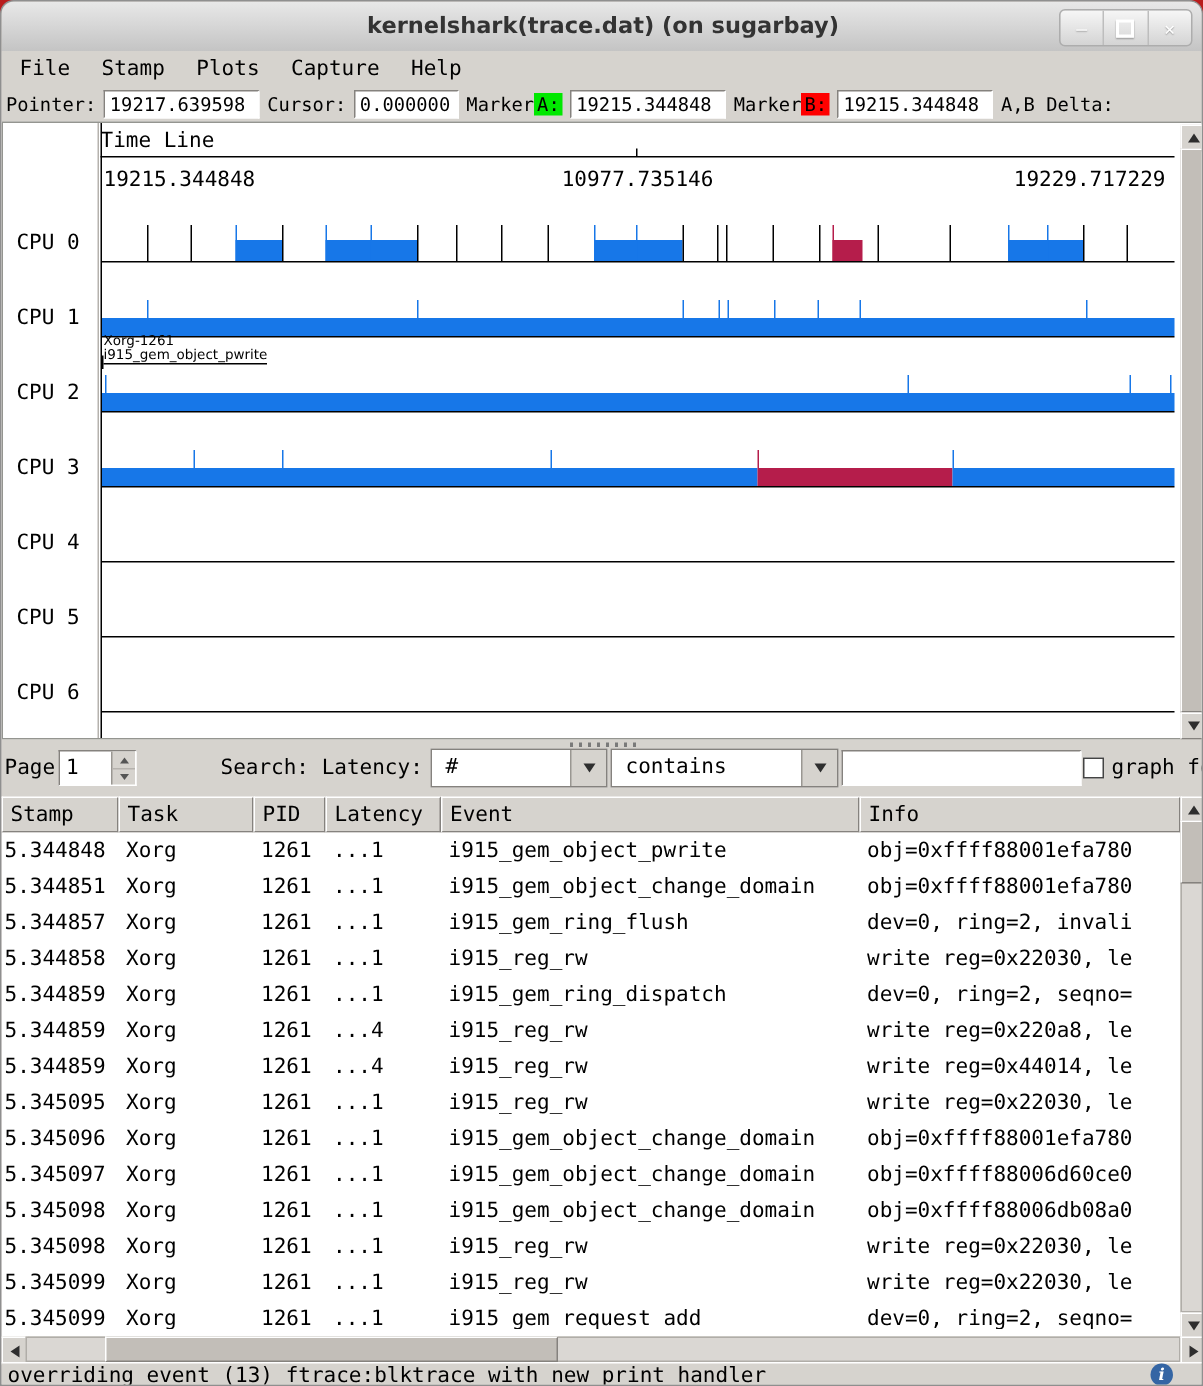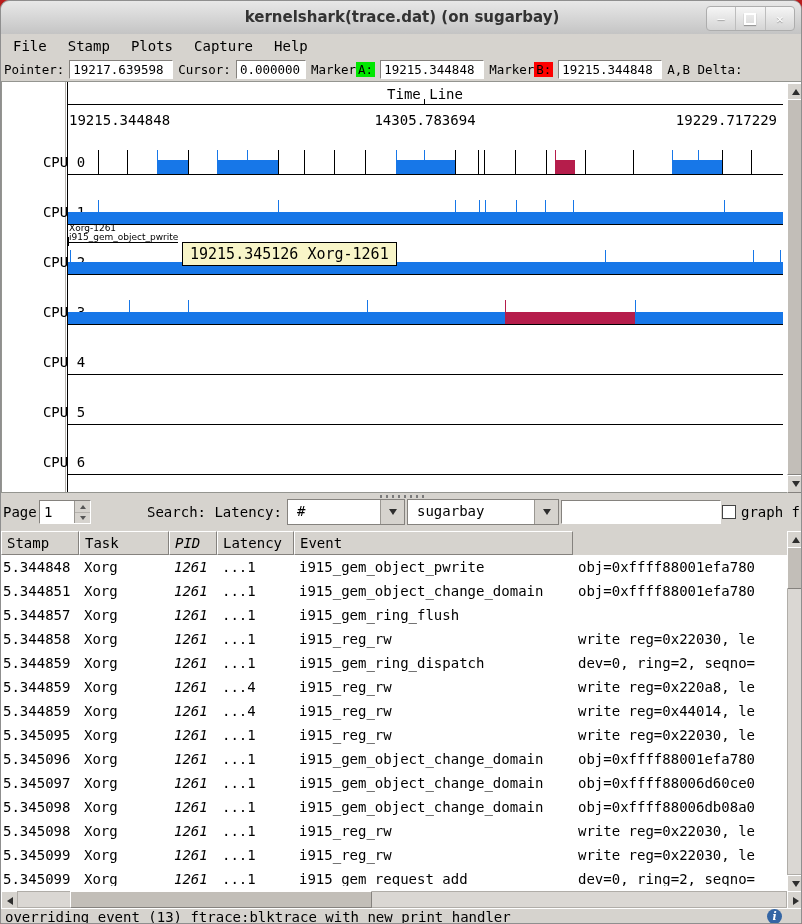--- a/index.html
+++ b/index.html
@@ -16,22 +16,22 @@
   #menubar{position:absolute;left:0;top:33px;width:802px;height:23px;display:flex;align-items:center;gap:21px;padding-left:12px;font-size:14px;color:#000;background:#d6d3ce;}
   .menu-item{cursor:default;}
   
   #infobar{position:absolute;left:0;top:56px;width:802px;height:24px;display:flex;align-items:center;gap:5px;padding-left:3px;font-size:12.5px;background:#d6d3ce;border-bottom:1px solid #b3b0ab;white-space:nowrap;overflow:hidden;}
   .val-box{background:#fff;border:1px solid;border-color:#85827e #fff #fff #85827e;height:17px;line-height:17px;padding:0 3px;}
   .w100{min-width:96px;} .w86{min-width:62px;}
   .marker-chip{padding:0 2px;}
   
   #graph-area{position:absolute;left:0;top:80px;width:802px;height:412px;background:#fff;border:1px solid #949590;box-sizing:border-box;}
   #cpu-col{position:absolute;left:0;top:0;width:63px;height:410px;background:#fff;border-right:1px solid #b5b2ad;}
-  .cpu-label{position:absolute;left:0;width:60px;text-align:center;font-size:14px;color:#000;padding-left:32px;}
-  #timeline-title{position:absolute;left:65px;top:4px;width:716px;text-align:center;font-size:14px;}
+  .cpu-label{position:absolute;left:0;width:60px;text-align:center;font-size:14px;color:#000;}
+  #timeline-title{position:absolute;left:65px;top:4px;width:716px;font-size:14px;}
   #ruler{position:absolute;left:65px;top:22px;width:716px;height:1px;background:#000;}
   #ruler-tick{position:absolute;left:422px;top:17px;width:1px;height:5px;background:#000;}
   .time-label{position:absolute;top:30px;font-size:14px;}
   #time-l0{left:67px;} #time-l1{left:423px;transform:translateX(-50%);} #time-l2{right:25px;}
   #plot{position:absolute;left:65px;top:0;width:716px;height:410px;border-left:1px solid #000;}
   .baseline{position:absolute;left:0;width:715px;height:1px;background:#000;}
   .bar{position:absolute;} .tick{position:absolute;width:1px;}
   #annot-task{position:absolute;left:67px;top:141px;font-family:"DejaVu Sans",sans-serif;font-size:9px;color:#000;}
   #annot-event{position:absolute;left:67px;top:150px;font-family:"DejaVu Sans",sans-serif;font-size:9px;color:#000;border-bottom:1px solid #000;}
   #annot-mark{position:absolute;left:66px;top:155px;width:1px;height:9px;background:#000;}
@@ -59,21 +59,21 @@
   .spin-tri-down{width:0;height:0;border-left:3px solid transparent;border-right:3px solid transparent;border-top:4px solid #555;}
   .combo{position:absolute;top:6px;height:26px;background:#fff;border:1px solid #85827e;box-sizing:border-box;}
   #combo-column{left:286px;width:118px;} #combo-op{left:406px;width:152px;}
   .combo-value{position:absolute;left:9px;top:3px;font-size:14px;}
   .combo-arrow{position:absolute;right:0;top:0;width:23px;height:24px;background:#d6d3ce;border-left:1px solid #9a9792;display:flex;align-items:center;justify-content:center;}
   #filter-input{position:absolute;left:560px;top:7px;width:152px;height:22px;background:#fff;border:1px solid;border-color:#85827e #fff #fff #85827e;font-family:"DejaVu Sans Mono",monospace;font-size:14px;padding:0 3px;outline:none;}
   #graph-follows-cb{position:absolute;left:721px;top:12px;width:12px;height:12px;background:#fff;border:1px solid #444;}
   
   #table-header{position:absolute;left:0;top:530px;width:786px;height:24px;display:flex;background:#d6d3ce;}
   .hcell{height:24px;line-height:22px;font-size:14px;padding-left:5px;box-sizing:border-box;border:1px solid;border-color:#fff #85827e #85827e #fff;overflow:hidden;white-space:nowrap;}
-  .c0{width:78px;} .c1{width:90px;} .c2{width:48px;font-style:italic;} .c3{width:77px;} .c4{width:279px;} .c5{width:190px;flex:1;}
+  .c0{width:78px;} .c1{width:90px;} .c2{width:48px;} .c3{width:77px;} .c4{width:279px;} .c5{width:190px;flex:1;}
   #table-body{position:absolute;left:0;top:554px;width:786px;height:331px;background:#fff;overflow:hidden;}
   .trow{display:flex;height:24px;line-height:24px;font-size:14px;white-space:nowrap;}
   .tcell{padding-left:5px;box-sizing:border-box;overflow:hidden;}
   .tcell.c0{padding-left:2px;}
   #table-gap{position:absolute;left:0;top:885px;width:786px;height:5px;background:#fff;}
   #table-vscroll{position:absolute;left:786px;top:530px;width:16px;height:360px;}
   #hscroll{position:absolute;left:0;top:890px;width:802px;height:17px;}
   
   #statusbar{position:absolute;left:0;top:907px;width:802px;height:17px;background:#d6d3ce;border-top:1px solid #fff;font-size:14px;line-height:16px;padding-left:4px;box-sizing:border-box;white-space:nowrap;overflow:hidden;}
   #status-info-icon{position:absolute;left:766px;top:908px;width:15px;height:15px;border-radius:50%;background:#3465a4;color:#fff;font-family:"DejaVu Serif",serif;font-style:italic;font-size:11px;font-weight:bold;text-align:center;line-height:15px;}
@@ -126,21 +126,21 @@
           <div class="cpu-label" style="top: 172px;">CPU 2</div>
           <div class="cpu-label" style="top: 222px;">CPU 3</div>
           <div class="cpu-label" style="top: 272px;">CPU 4</div>
           <div class="cpu-label" style="top: 322px;">CPU 5</div>
           <div class="cpu-label" style="top: 372px;">CPU 6</div>
         </div>
     <div id="timeline-title">Time Line</div>
     <div id="ruler"></div>
     <div id="ruler-tick"></div>
     <div class="time-label" id="time-l0">19215.344848</div>
-    <div class="time-label" id="time-l1">14305.783694</div>
+    <div class="time-label" id="time-l1">10977.735146</div>
     <div class="time-label" id="time-l2">19229.717229</div>
     <div id="plot">
           <div class="baseline" style="top: 92px;"></div>
           <div class="bar" style="left: 89px; top: 78px; width: 31px; height: 14px; background: rgb(23, 119, 232);"></div>
           <div class="bar" style="left: 149px; top: 78px; width: 61px; height: 14px; background: rgb(23, 119, 232);"></div>
           <div class="bar" style="left: 328px; top: 78px; width: 59px; height: 14px; background: rgb(23, 119, 232);"></div>
           <div class="bar" style="left: 487px; top: 78px; width: 20px; height: 14px; background: rgb(181, 29, 75);"></div>
           <div class="bar" style="left: 604px; top: 78px; width: 50px; height: 14px; background: rgb(23, 119, 232);"></div>
           <div class="tick" style="left: 30px; top: 68px; height: 24px; background: rgb(0, 0, 0);"></div>
           <div class="tick" style="left: 59px; top: 68px; height: 24px; background: rgb(0, 0, 0);"></div>
@@ -192,21 +192,20 @@
           <div class="tick" style="left: 299px; top: 218px; height: 12px; background: rgb(23, 119, 232);"></div>
           <div class="tick" style="left: 437px; top: 218px; height: 12px; background: rgb(181, 29, 75);"></div>
           <div class="tick" style="left: 567px; top: 218px; height: 12px; background: rgb(23, 119, 232);"></div>
           <div class="baseline" style="top: 292px;"></div>
           <div class="baseline" style="top: 342px;"></div>
           <div class="baseline" style="top: 392px;"></div>
         </div>
     <div id="annot-task">Xorg-1261</div>
     <div id="annot-event">i915_gem_object_pwrite</div>
     <div id="annot-mark"></div>
-    <div id="tooltip">19215.345126 Xorg-1261</div>
     <div id="vscroll-graph">
       <div class="sb-btn" style="left:0;top:1px;width:16px;height:16px;">
             <span class="tri-up"></span>
           </div>
       <div class="sb-trough" style="left:0;top:17px;width:16px;height:376px;"></div>
       <div class="sb-thumb" style="left:0;top:17px;width:16px;height:376px;"></div>
       <div class="sb-btn" style="left:0;top:393px;width:16px;height:16px;">
             <span class="tri-down"></span>
           </div>
     </div>
@@ -227,36 +226,37 @@
       </div>
     </div>
     <span class="sb-label" id="search-label">Search: Latency:</span>
     <div class="combo" id="combo-column">
       <span class="combo-value">#</span>
       <span class="combo-arrow">
             <span class="tri-down"></span>
           </span>
     </div>
     <div class="combo" id="combo-op">
-      <span class="combo-value">sugarbay</span>
+      <span class="combo-value">contains</span>
       <span class="combo-arrow">
             <span class="tri-down"></span>
           </span>
     </div>
     <input id="filter-input" value="" style="">
     <div id="graph-follows-cb"></div>
     <span class="sb-label" id="graph-follows-label">graph follows</span>
   </div>
 
   <div id="table-header">
     <div class="hcell c0">Stamp</div>
     <div class="hcell c1">Task</div>
     <div class="hcell c2">PID</div>
     <div class="hcell c3">Latency</div>
     <div class="hcell c4">Event</div>
+    <div class="hcell c5">Info</div>
   </div>
   <div id="table-body">
         <div class="trow">
           <div class="tcell c0">5.344848</div>
           <div class="tcell c1">Xorg</div>
           <div class="tcell c2">1261</div>
           <div class="tcell c3">...1</div>
           <div class="tcell c4">i915_gem_object_pwrite</div>
           <div class="tcell c5">obj=0xffff88001efa780</div>
         </div>
@@ -267,20 +267,21 @@
           <div class="tcell c3">...1</div>
           <div class="tcell c4">i915_gem_object_change_domain</div>
           <div class="tcell c5">obj=0xffff88001efa780</div>
         </div>
         <div class="trow">
           <div class="tcell c0">5.344857</div>
           <div class="tcell c1">Xorg</div>
           <div class="tcell c2">1261</div>
           <div class="tcell c3">...1</div>
           <div class="tcell c4">i915_gem_ring_flush</div>
+          <div class="tcell c5">dev=0, ring=2, invali</div>
         </div>
         <div class="trow">
           <div class="tcell c0">5.344858</div>
           <div class="tcell c1">Xorg</div>
           <div class="tcell c2">1261</div>
           <div class="tcell c3">...1</div>
           <div class="tcell c4">i915_reg_rw</div>
           <div class="tcell c5">write reg=0x22030, le</div>
         </div>
         <div class="trow">

